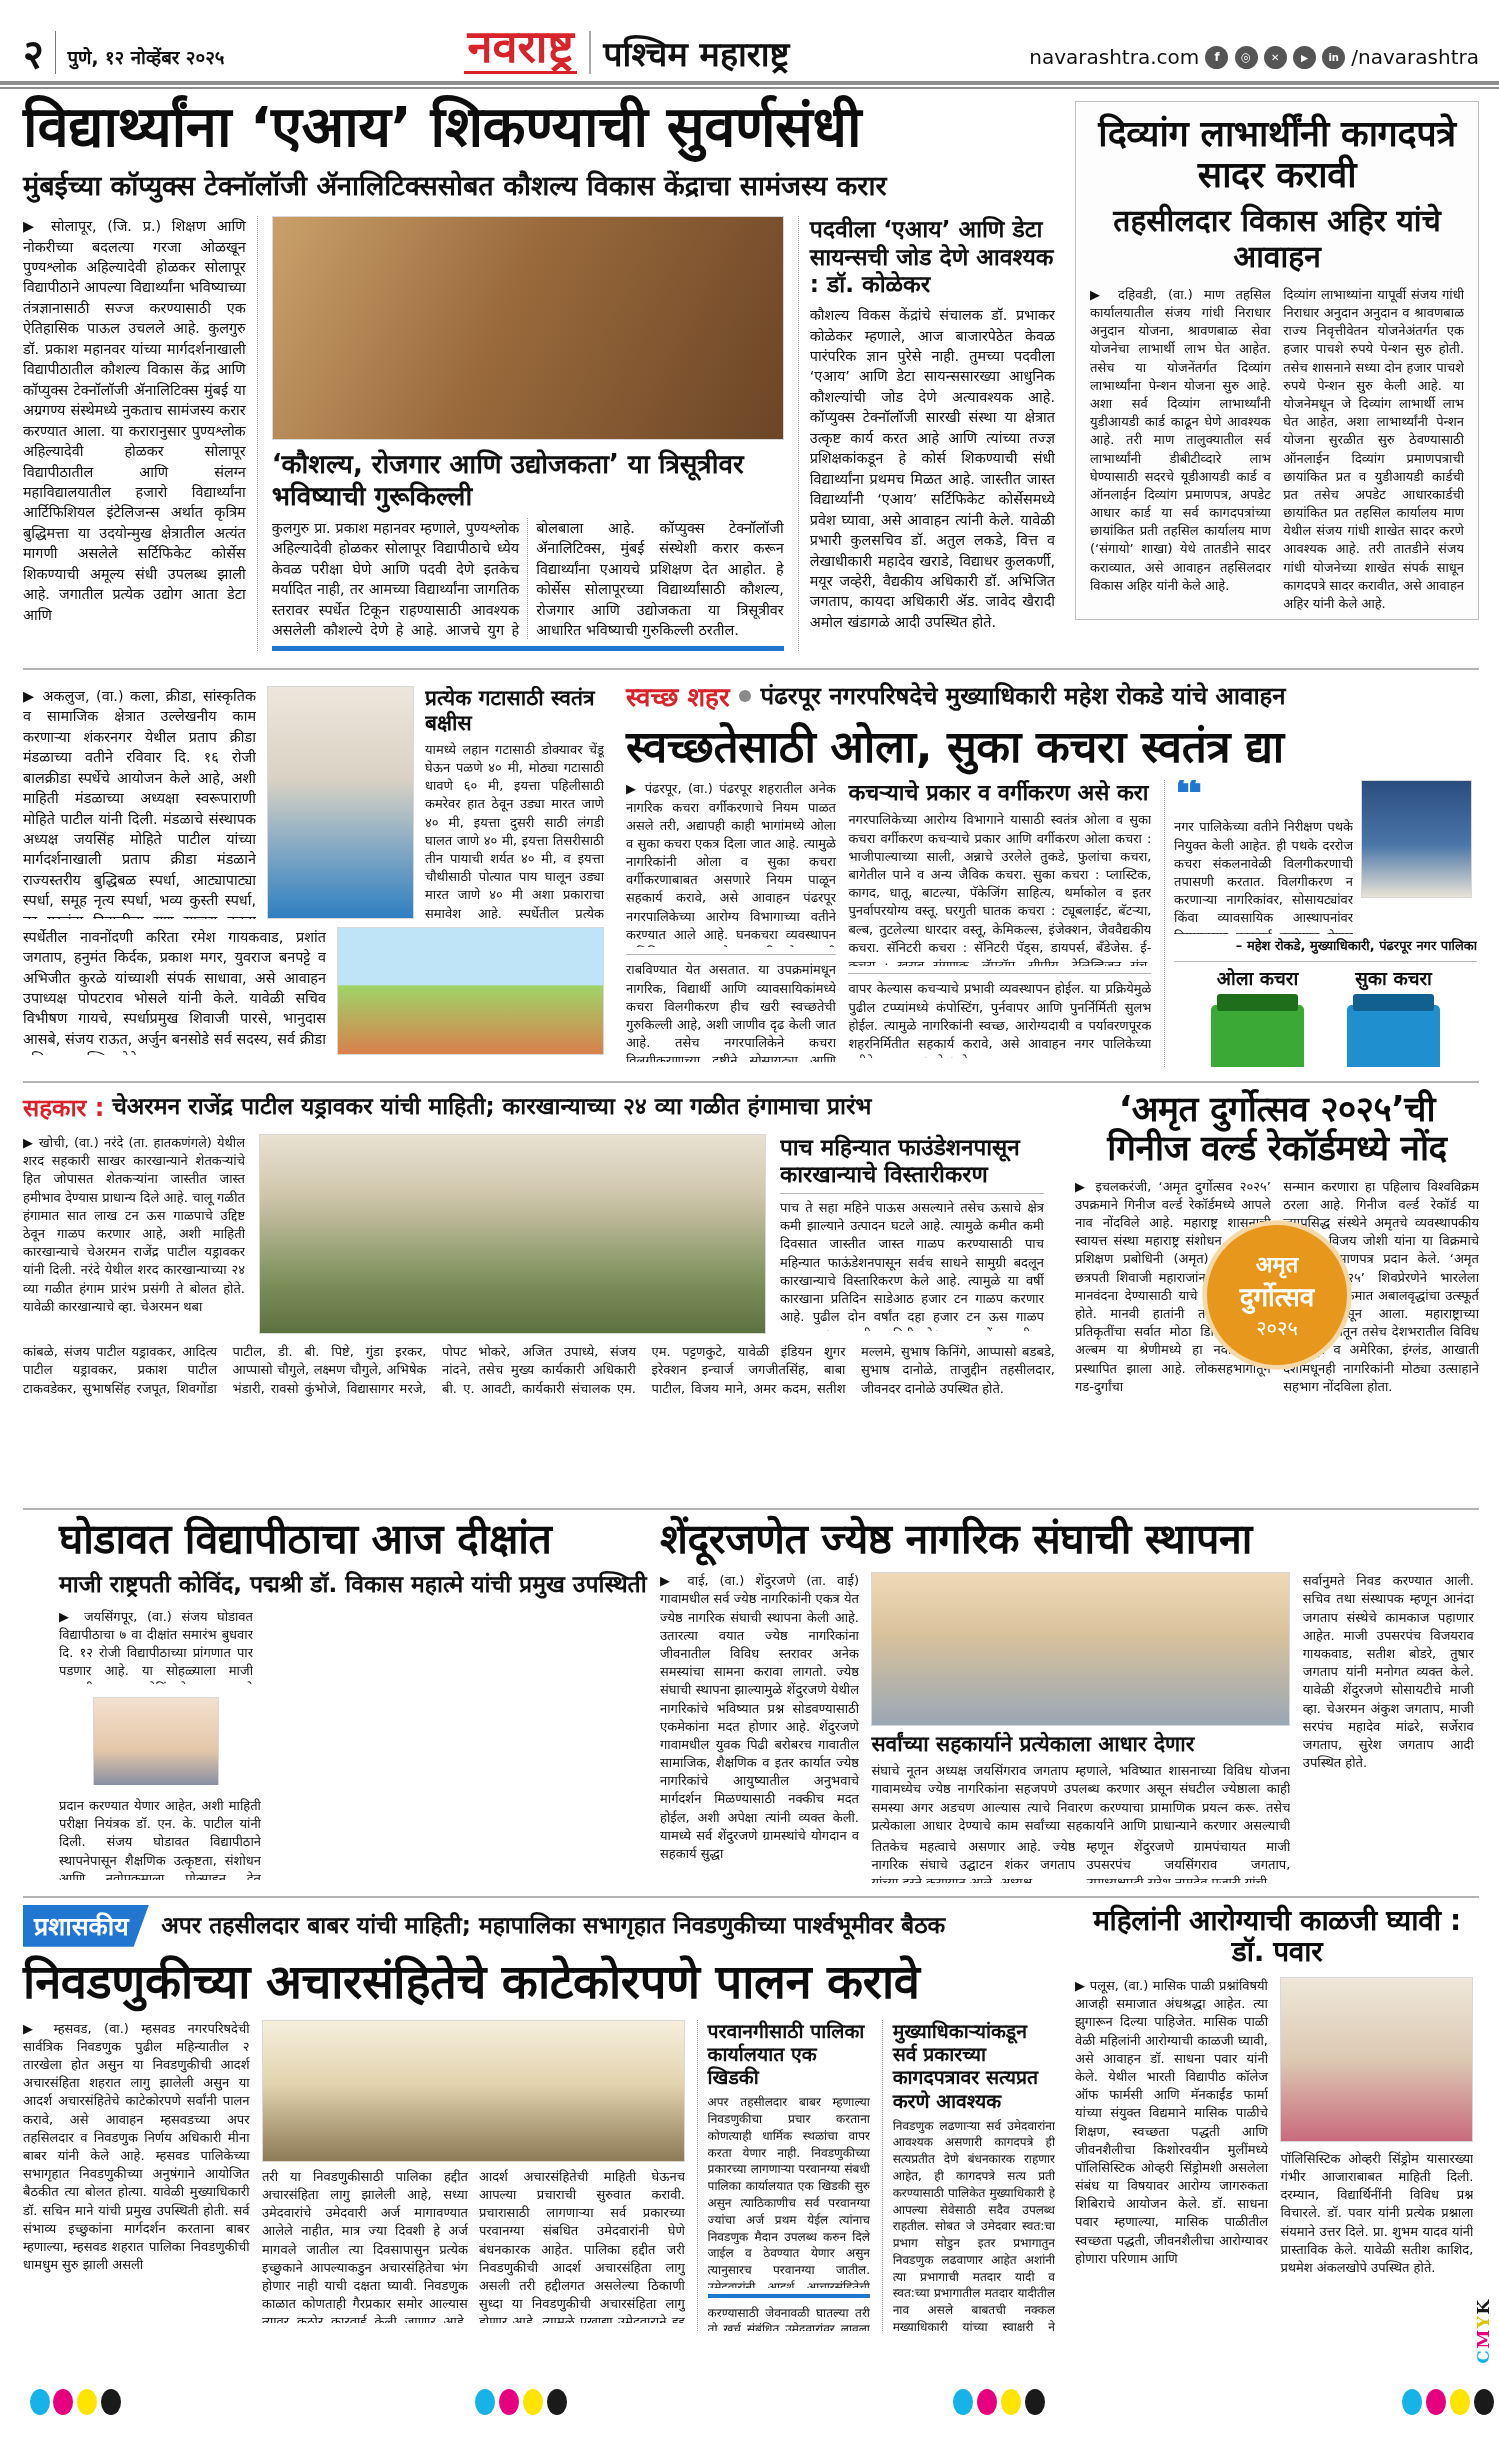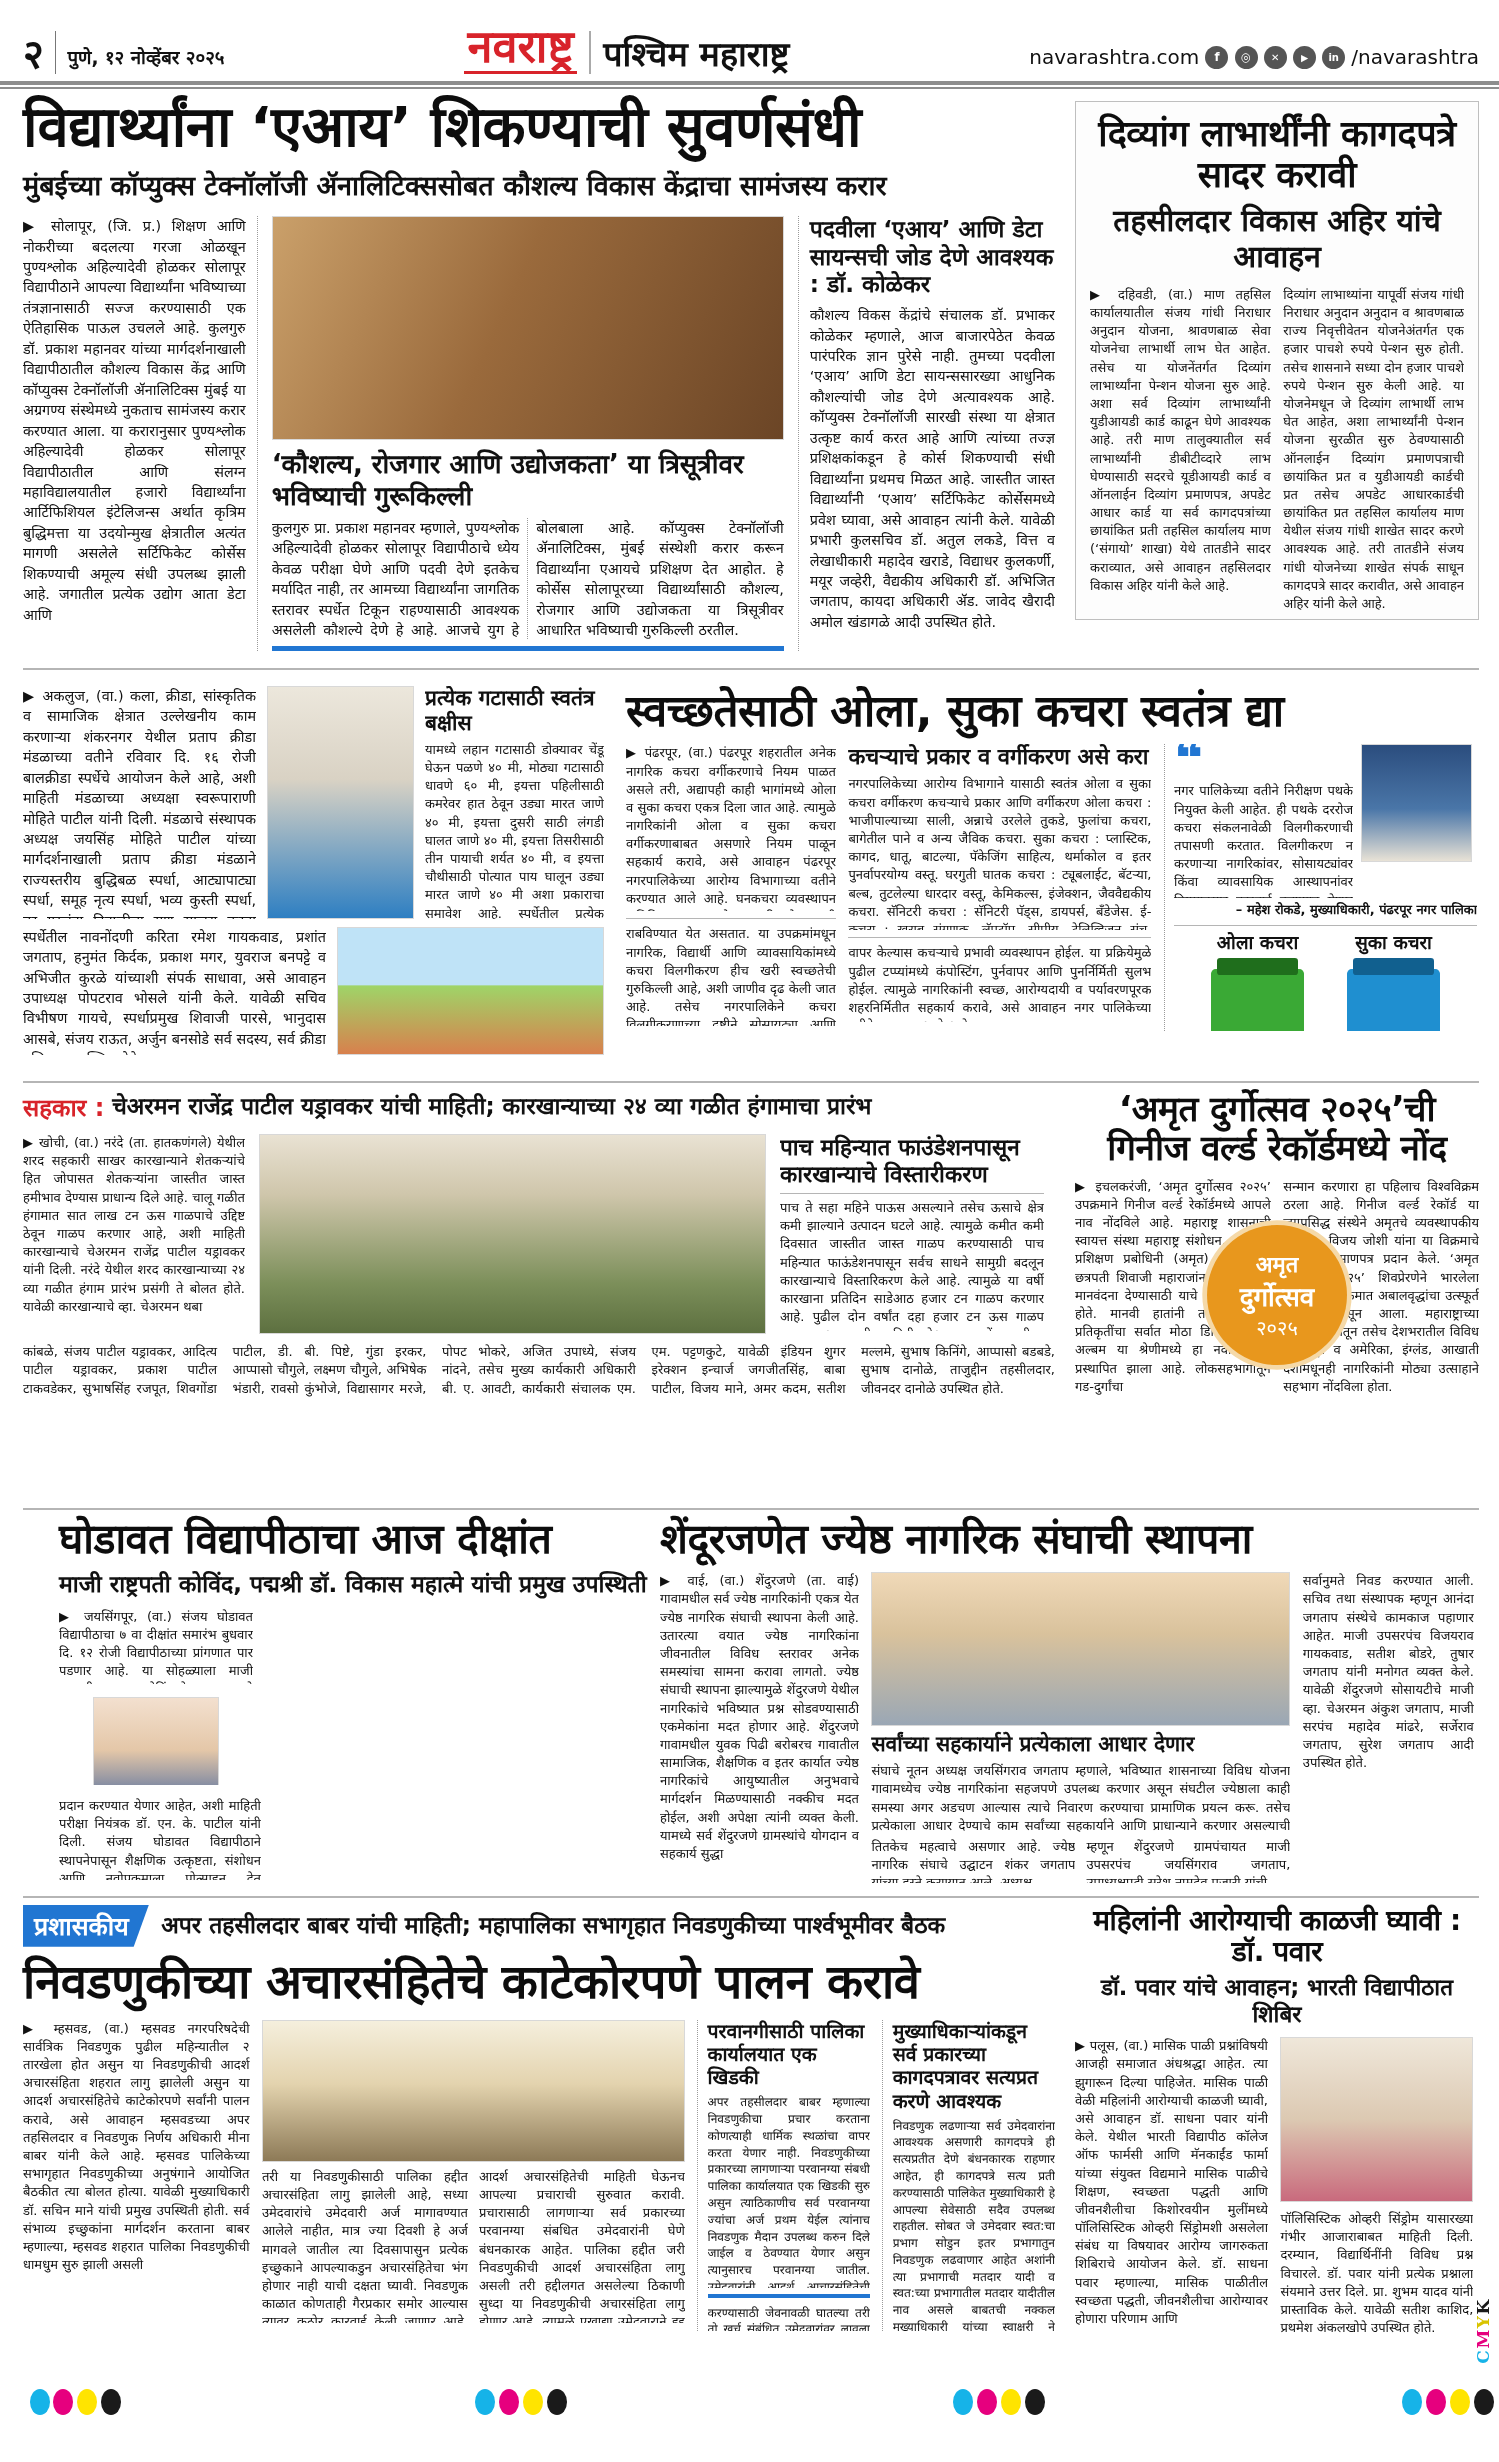--- a/index.html
+++ b/index.html
@@ -111,20 +111,25 @@
         <div class="col small-txt jt" style="margin-top:4.7px;height:186px;">यामध्ये लहान गटासाठी डोक्यावर चेंडू घेऊन पळणे ४० मी, मोठ्या गटासाठी धावणे ६० मी, इयत्ता पहिलीसाठी कमरेवर हात ठेवून उड्या मारत जाणे ४० मी, इयत्ता दुसरी साठी लंगडी घालत जाणे ४० मी, इयत्ता तिसरीसाठी तीन पायाची शर्यत ४० मी, व इयत्ता चौथीसाठी पोत्यात पाय घालून उड्या मारत जाणे ४० मी अशा प्रकाराचा समावेश आहे. स्पर्धेतील प्रत्येक गटासाठी अशी बक्षीस ठेवली आहेत. स्पर्धेसाठी सहा मैदाने व ४५ पंच काम पाहणार आहेत.</div>
       </div>
     </div>
     <div style="display:flex;gap:11px;margin-top:7.8px;height:128px;">
       <div class="col body-txt jt" style="width:303px;">स्पर्धेतील नावनोंदणी करिता रमेश गायकवाड, प्रशांत जगताप, हनुमंत किर्दक, प्रकाश मगर, युवराज बनपट्टे व अभिजीत कुरळे यांच्याशी संपर्क साधावा, असे आवाहन उपाध्यक्ष पोपटराव भोसले यांनी केले. यावेळी सचिव विभीषण गायचे, स्पर्धाप्रमुख शिवाजी पारसे, भानुदास आसबे, संजय राऊत, अर्जुन बनसोडे सर्व सदस्य, सर्व क्रीडा प्रशिक्षक उपस्थित होते.</div>
       <div class="photo" style="flex:1;background:linear-gradient(180deg,#bfe3f7 0%,#bfe3f7 45%,#9fd468 46%,#d8804d 100%);"></div>
     </div>
   </section>
 
   <section class="abs" style="left:626px;top:678px;width:854px;height:397px;">
+    <div style="display:flex;align-items:center;gap:9.3px;">
+      <span class="label-red-big" style="font-size:26px;">स्वच्छ शहर</span>
+      <span style="width:12.4px;height:12.4px;border-radius:50%;background:#8a8a8a;display:inline-block;"></span>
+      <span class="kicker" style="font-size:24px;">पंढरपूर नगरपरिषदेचे मुख्याधिकारी महेश रोकडे यांचे आवाहन</span>
+    </div>
     <div class="hl" style="font-size:44px;margin-top:7.8px;">स्वच्छतेसाठी ओला, सुका कचरा स्वतंत्र द्या</div>
     <div style="display:flex;gap:12.4px;margin-top:9.3px;height:287px;">
       <div class="col" style="width:210px;">
         <div class="col small-txt jt" style="height:167px;">▶ पंढरपूर, (वा.) पंढरपूर शहरातील अनेक नागरिक कचरा वर्गीकरणाचे नियम पाळत असले तरी, अद्यापही काही भागांमध्ये ओला व सुका कचरा एकत्र दिला जात आहे. त्यामुळे नागरिकांनी ओला व सुका कचरा वर्गीकरणाबाबत असणारे नियम पाळून सहकार्य करावे, असे आवाहन पंढरपूर नगरपालिकेच्या आरोग्य विभागाच्या वतीने करण्यात आले आहे. घनकचरा व्यवस्थापन अधिनियमानुसार प्रत्येक नागरिकाने घरगुती तसेच व्यावसायिक कचऱ्याचे वर्गीकरण करून देणे बंधनकारक आहे.</div>
         <div class="rule-gray" style="margin:6.2px 0;"></div>
         <div class="col small-txt jt" style="height:101px;">राबविण्यात येत असतात. या उपक्रमांमधून नागरिक, विद्यार्थी आणि व्यावसायिकांमध्ये कचरा विलगीकरण हीच खरी स्वच्छतेची गुरुकिल्ली आहे, अशी जाणीव दृढ केली जात आहे. तसेच नगरपालिकेने कचरा विलगीकरणाच्या दृष्टीने सोसायट्या आणि संस्थांना दोन वेगवेगळ्या रंगांचे डबे उपलब्ध करून दिले असून त्यांचा योग्य</div>
       </div>
       <div class="col" style="width:303px;">
         <div class="subhl" style="font-size:22px;">कचऱ्याचे प्रकार व वर्गीकरण असे करा</div>
         <div class="col small-txt jt" style="margin-top:4.7px;height:155px;">नगरपालिकेच्या आरोग्य विभागाने यासाठी स्वतंत्र ओला व सुका कचरा वर्गीकरण कचऱ्याचे प्रकार आणि वर्गीकरण ओला कचरा : भाजीपाल्याच्या साली, अन्नाचे उरलेले तुकडे, फुलांचा कचरा, बागेतील पाने व अन्य जैविक कचरा. सुका कचरा : प्लास्टिक, कागद, धातू, बाटल्या, पॅकेजिंग साहित्य, थर्माकोल व इतर पुनर्वापरयोग्य वस्तू. घरगुती घातक कचरा : ट्यूबलाईट, बॅटऱ्या, बल्ब, तुटलेल्या धारदार वस्तू, केमिकल्स, इंजेक्शन, जैववैद्यकीय कचरा. सॅनिटरी कचरा : सॅनिटरी पॅड्स, डायपर्स, बँडेजेस. ई-कचरा : खराब संगणक, लॅपटॉप, सीपीयू, टेलिव्हिजन संच, इलेक्ट्रिक व इलेक्ट्रॉनिक आदी वस्तू.</div>
@@ -252,21 +257,20 @@
       </div>
       <div class="col" style="width:167px;border-left:0.8px dotted #9a9a9a;padding-left:9.3px;">
         <div class="subhl" style="font-size:19.4px;">मुख्याधिकाऱ्यांकडून सर्व प्रकारच्या कागदपत्रावर सत्यप्रत करणे आवश्यक</div>
         <div class="col small-txt jt" style="margin-top:4.7px;height:256px;font-size:12px;">निवडणुक लढणाऱ्या सर्व उमेदवारांना आवश्यक असणारी कागदपत्रे ही सत्यप्रतीत देणे बंधनकारक राहणार आहेत, ही कागदपत्रे सत्य प्रती करण्यासाठी पालिकेत मुख्याधिकारी हे आपल्या सेवेसाठी सदैव उपलब्ध राहतील. सोबत जे उमेदवार स्वत:चा प्रभाग सोडुन इतर प्रभागातुन निवडणुक लढवाणार आहेत अशांनी त्या प्रभागाची मतदार यादी व स्वत:च्या प्रभागातील मतदार यादीतील नाव असले बाबतची नक्कल मुख्याधिकारी यांच्या स्वाक्षरी ने जोडावी.</div>
       </div>
     </div>
   </section>
 
   <section class="abs" style="left:1075px;top:1905px;width:404px;height:463px;">
     <div class="hl" style="font-size:28px;text-align:center;">महिलांनी आरोग्याची काळजी घ्यावी : डॉ. पवार</div>
-    <div class="subhl" style="font-size:22.5px;text-align:center;margin-top:6.2px;">डॉ. पवार यांचे आवाहन; भारती विद्यापीठात शिबिर</div>
     <div style="display:flex;gap:12.4px;margin-top:9.3px;height:334px;">
       <div class="col small-txt jt" style="width:193px;">▶ पलूस, (वा.) मासिक पाळी प्रश्नांविषयी आजही समाजात अंधश्रद्धा आहेत. त्या झुगारून दिल्या पाहिजेत. मासिक पाळी वेळी महिलांनी आरोग्याची काळजी घ्यावी, असे आवाहन डॉ. साधना पवार यांनी केले. येथील भारती विद्यापीठ कॉलेज ऑफ फार्मसी आणि मॅनकाईंड फार्मा यांच्या संयुक्त विद्यमाने मासिक पाळीचे शिक्षण, स्वच्छता पद्धती आणि जीवनशैलीचा किशोरवयीन मुलींमध्ये पॉलिसिस्टिक ओव्हरी सिंड्रोमशी असलेला संबंध या विषयावर आरोग्य जागरुकता शिबिराचे आयोजन केले. डॉ. साधना पवार म्हणाल्या, मासिक पाळीतील स्वच्छता पद्धती, जीवनशैलीचा आरोग्यावर होणारा परिणाम आणि</div>
       <div class="col" style="width:193px;">
         <div class="photo" style="height:163px;background:linear-gradient(180deg,#efe7da 0%,#dcc9b2 50%,#c96a7d 100%);"></div>
         <div class="col small-txt jt" style="margin-top:7.8px;height:155px;">पॉलिसिस्टिक ओव्हरी सिंड्रोम यासारख्या गंभीर आजाराबाबत माहिती दिली. दरम्यान, विद्यार्थिनींनी विविध प्रश्न विचारले. डॉ. पवार यांनी प्रत्येक प्रश्नाला संयमाने उत्तर दिले. प्रा. शुभम यादव यांनी प्रास्ताविक केले. यावेळी सतीश काशिद, प्रथमेश अंकलखोपे उपस्थित होते.</div>
       </div>
     </div>
   </section>
 
   <div class="abs dotset" style="left:29.5px;top:2389px;">

